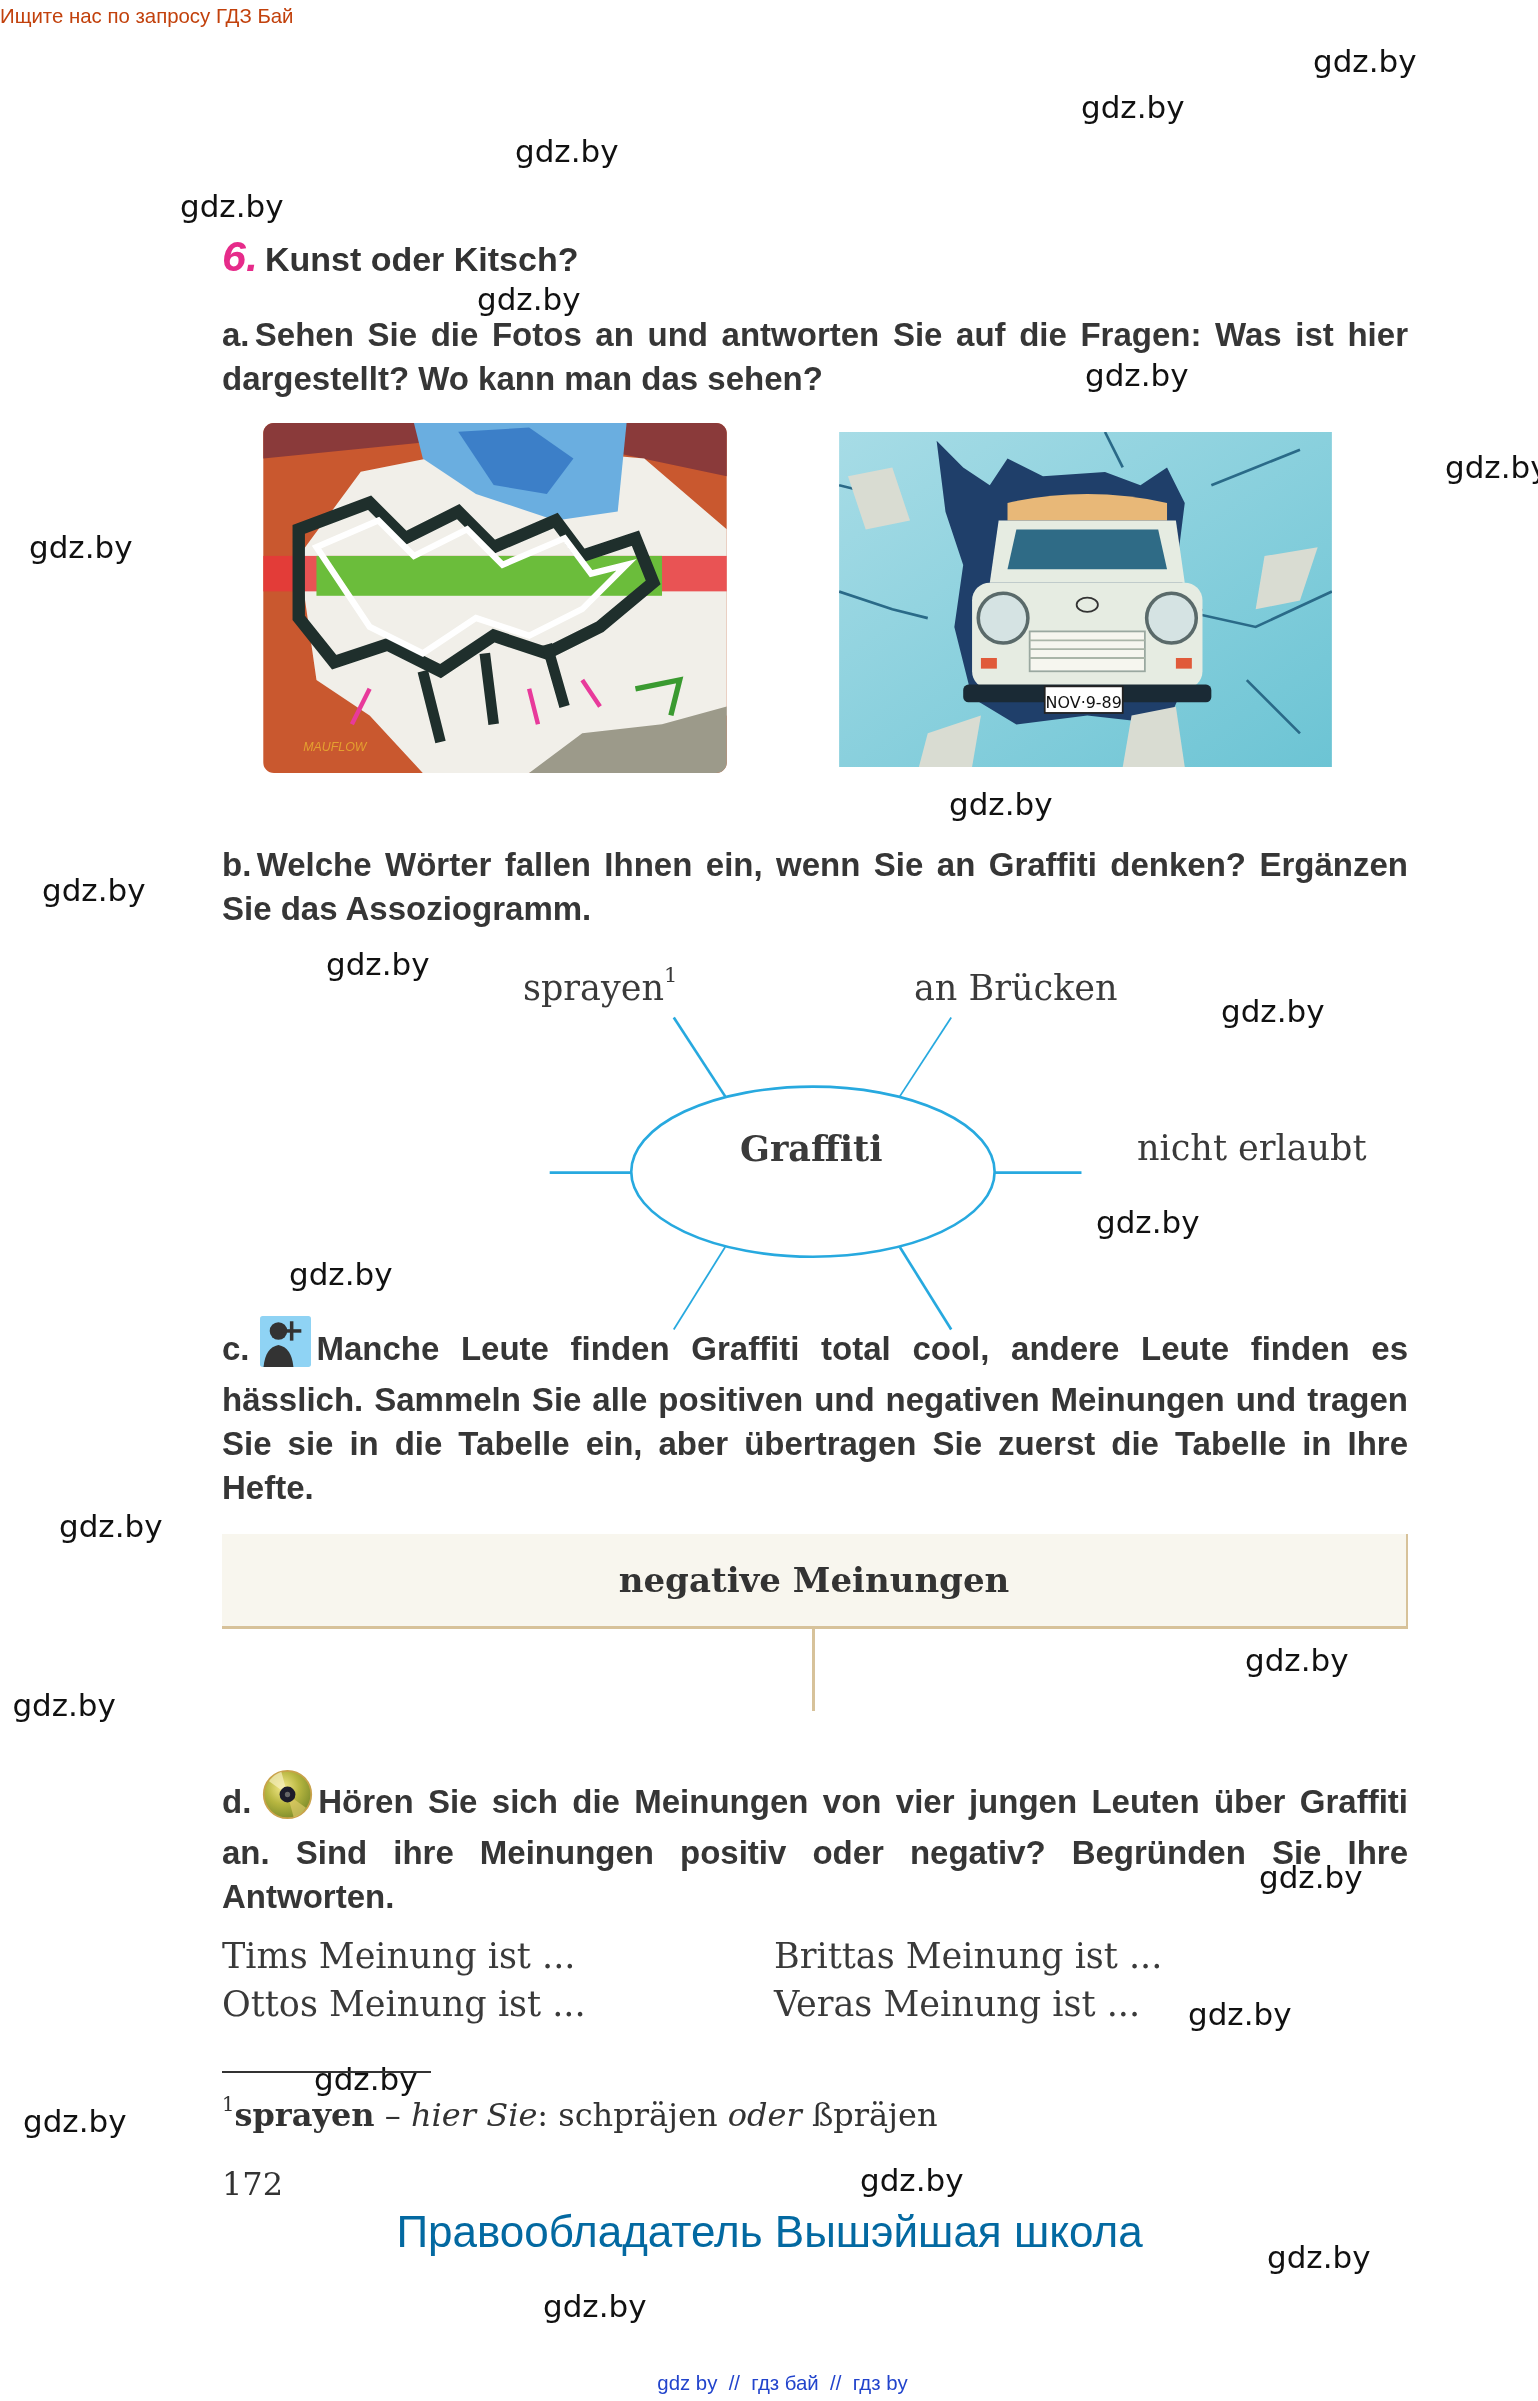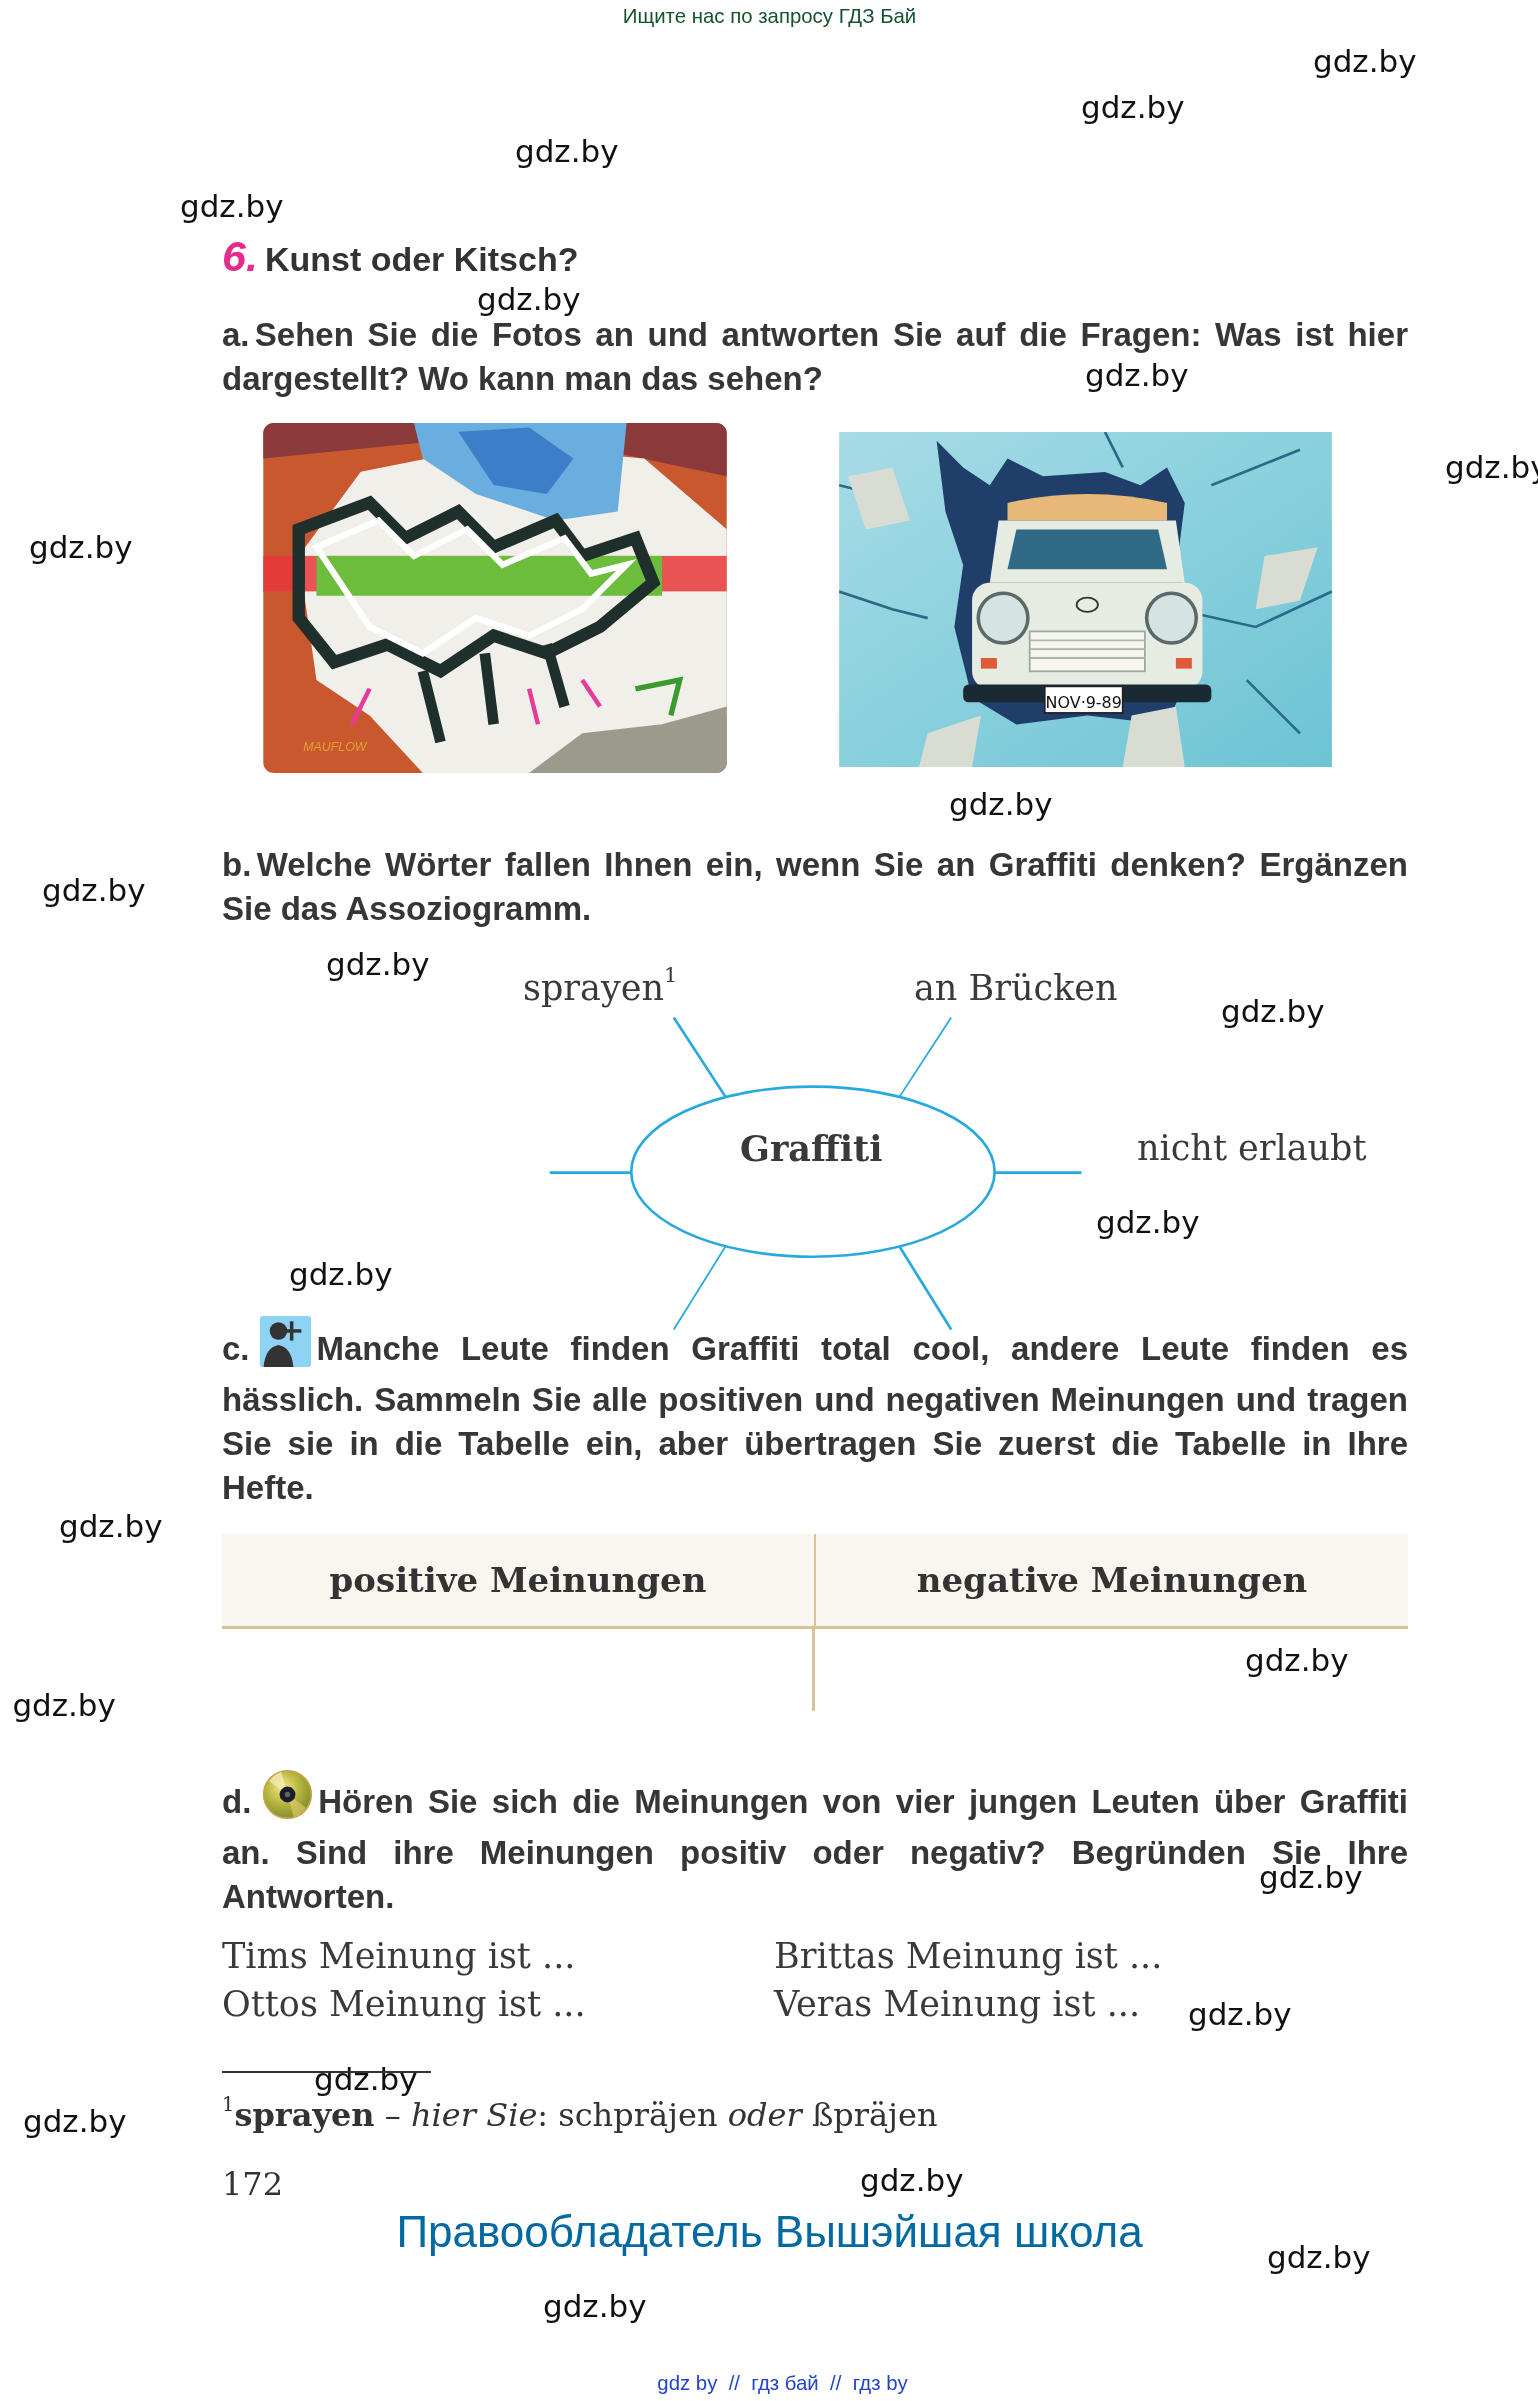--- a/index.html
+++ b/index.html
@@ -1,19 +1,19 @@
 <!DOCTYPE html>
 <html style="font-size:14px"><head>
 <meta charset="utf-8">
 <style>
   html, body { margin:0; padding:0; background:#ffffff; }
   body { width:1539px; height:2401px; position:relative; overflow:hidden; font-family:"Liberation Sans", sans-serif; color:#333333; }
   .abs { position:absolute; }
   .wm { position:absolute; font-family:"DejaVu Sans", sans-serif; font-size:31px; color:#111111; white-space:nowrap; line-height:1; }
-  .topnote { position:absolute; left:0; width:1539px; top:5.3px; text-align:center; font-family:"Liberation Sans", sans-serif; font-size:20.4px; color:#14532d; }
+  .topnote { position:absolute; left:0; width:1539px; top:5.3px; text-align:left; font-family:"Liberation Sans", sans-serif; font-size:20.4px; color:#c2410c; }
   .task-title { position:absolute; left:222px; top:232px; font-size:34px; font-weight:bold; color:#333; white-space:nowrap; }
   .task-num { color:#e62b8a; font-size:43px; font-weight:bold; font-style:italic; margin-right:7px; }
   .para { position:absolute; left:222px; width:1186px; font-size:33px; font-weight:bold; line-height:44px; color:#363636; text-align:justify; }
   .para .lbl { margin-right:5.3px; }
   .photo { position:absolute; overflow:hidden; }
   .diag-label { position:absolute; font-family:"DejaVu Serif", serif; font-size:35px; color:#3a3a3a; white-space:nowrap; }
   .diag-label sup { font-size:21px; position:relative; top:-5.3px; }
   .tbl { position:absolute; left:222px; top:1534px; width:1186px; }
   .tbl-head { display:flex; height:92px; background:#f8f6ee; border-bottom:3.5px solid #d7c29a; }
   .tbl-head div { flex:1; display:flex; align-items:center; justify-content:center; font-family:"DejaVu Serif", serif; font-weight:bold; font-size:34px; color:#333; }
@@ -145,21 +145,20 @@
         <rect width="58" height="58" rx="3" fill="#8fd3f4"></rect>
         <circle cx="21" cy="17" r="10" fill="#333"></circle>
         <path d="M4 58 Q6 36 21 33 Q36 36 38 58 Z" fill="#333"></path>
         <rect x="34" y="6" width="4" height="22" fill="#333"></rect>
         <rect x="25" y="15" width="22" height="4" fill="#333"></rect>
       </svg></span><span>Manche Leute finden Graffiti total cool, andere Leute finden es hässlich. Sammeln Sie alle positiven und negativen Meinungen und tragen Sie sie in die Tabelle ein, aber übertragen Sie zuerst die Tabelle in Ihre Hefte.</span>
 </div>
 
 <div class="tbl">
   <div class="tbl-head">
-    <div>positive Meinungen</div>
     <div>negative Meinungen</div>
   </div>
   <div class="tbl-body">
     <div class="vdiv"></div>
   </div>
 </div>
 
 <div class="para" style="top:1769px;">
   <span class="lbl">d.</span><span class="inline-icon"><svg width="51" height="51" viewBox="0 0 58 58">
         <defs>

